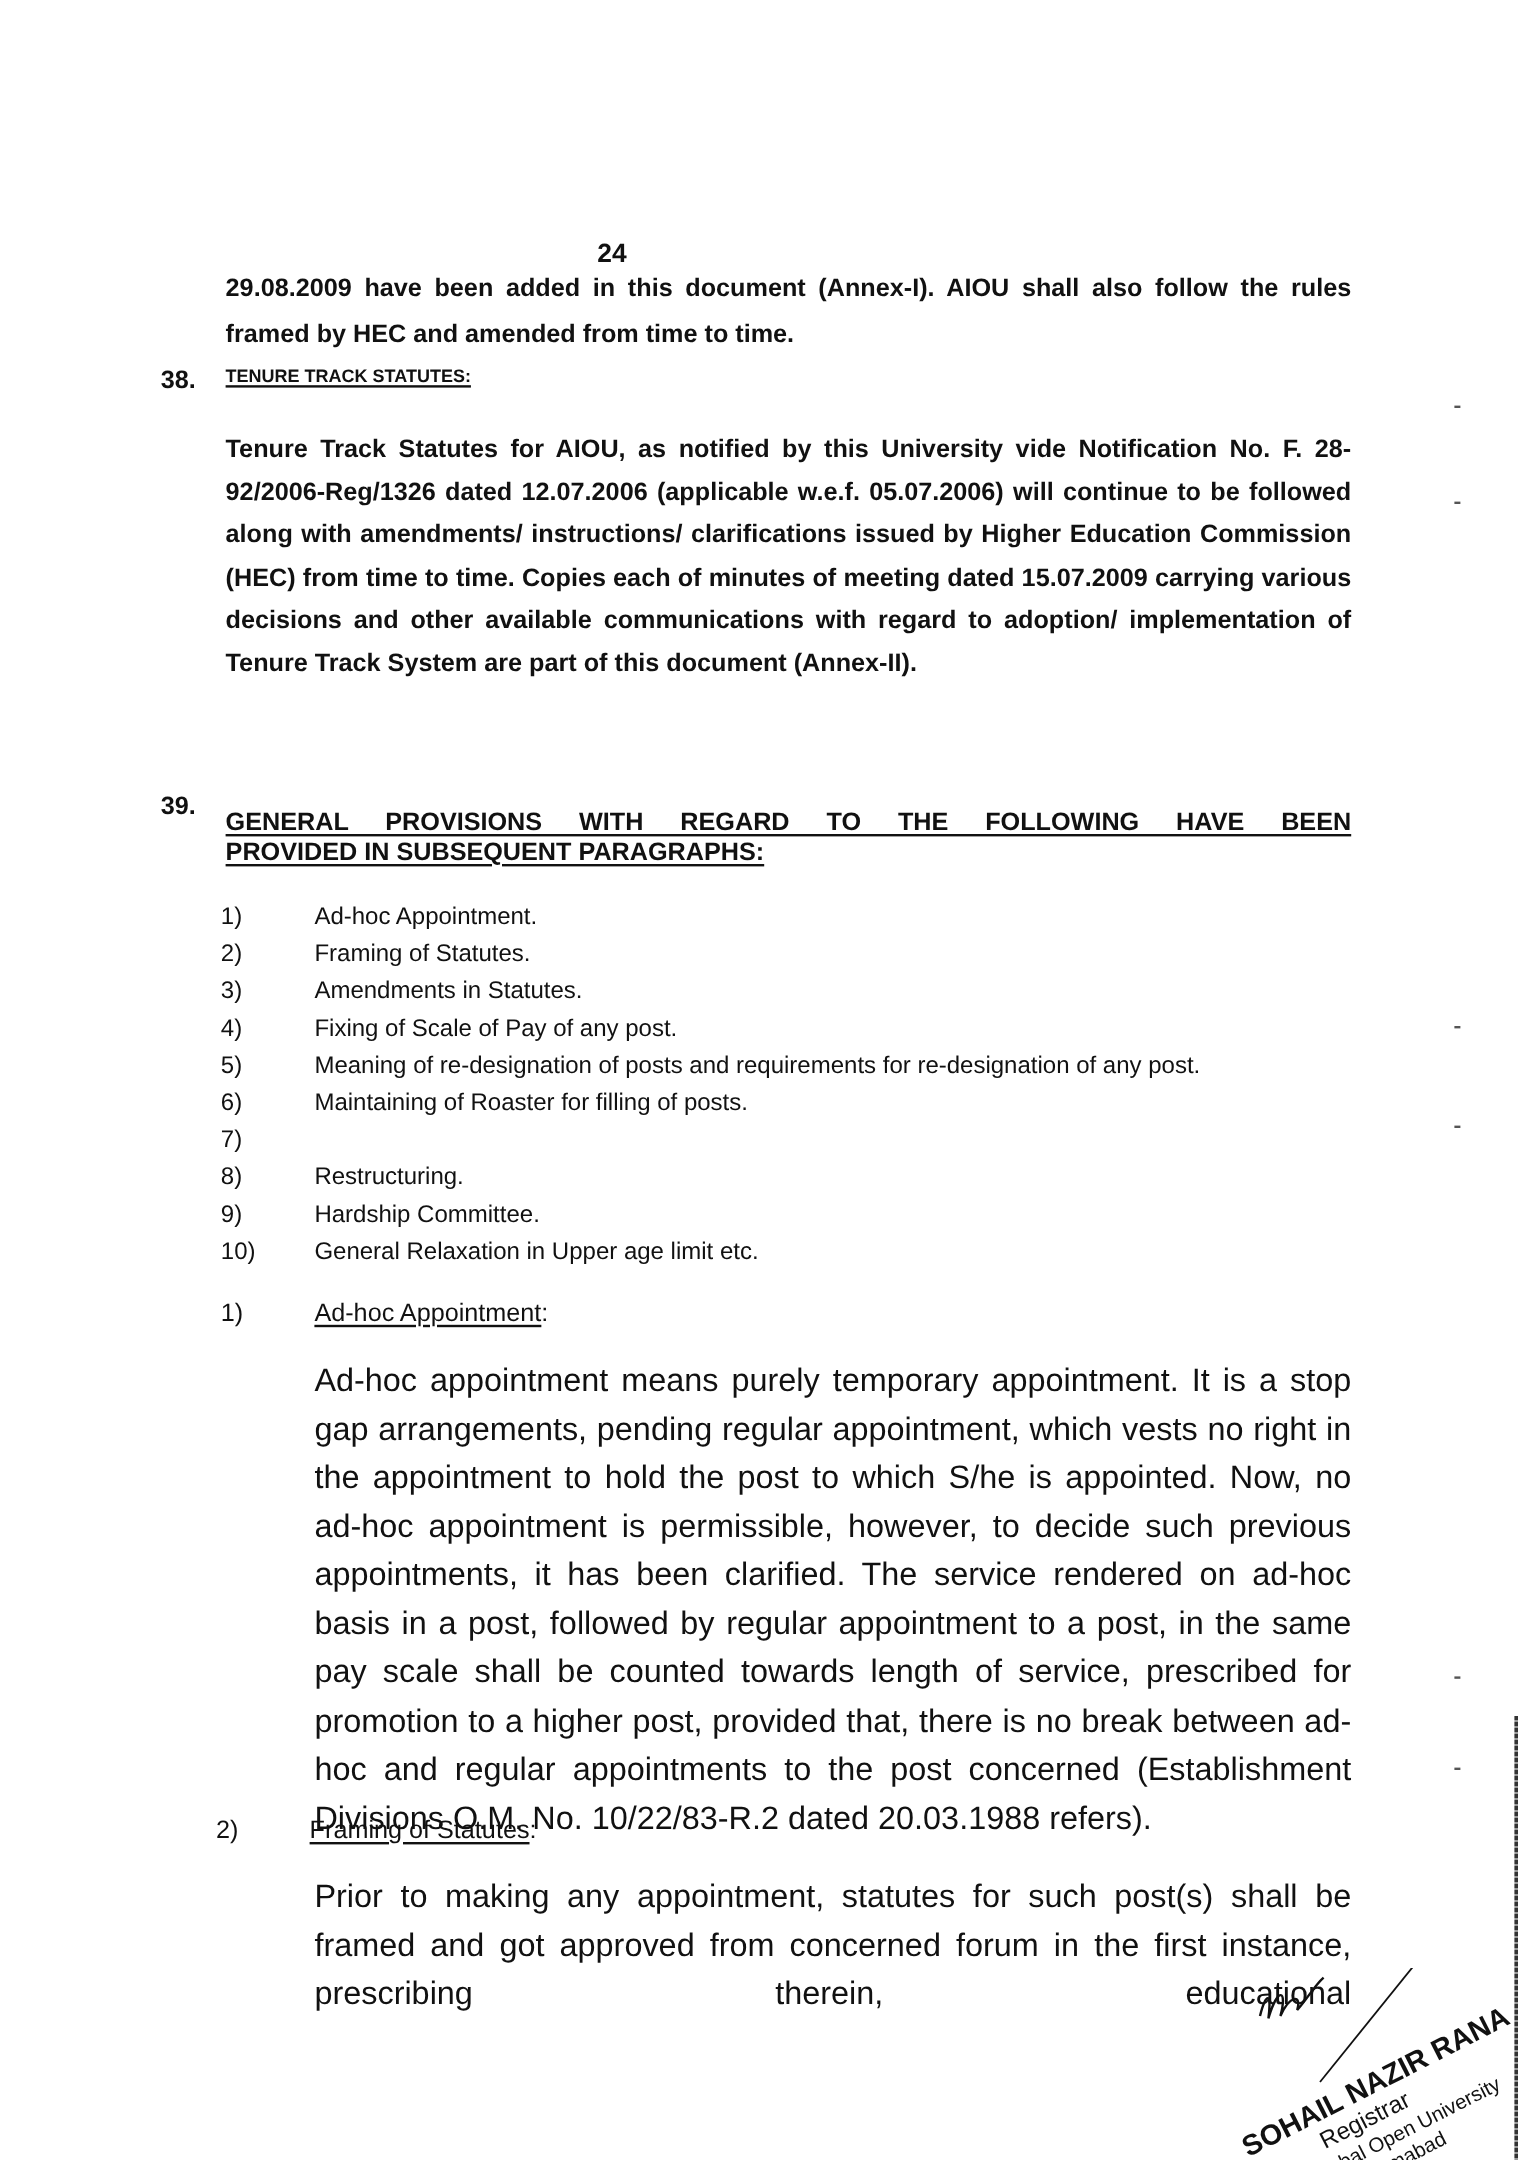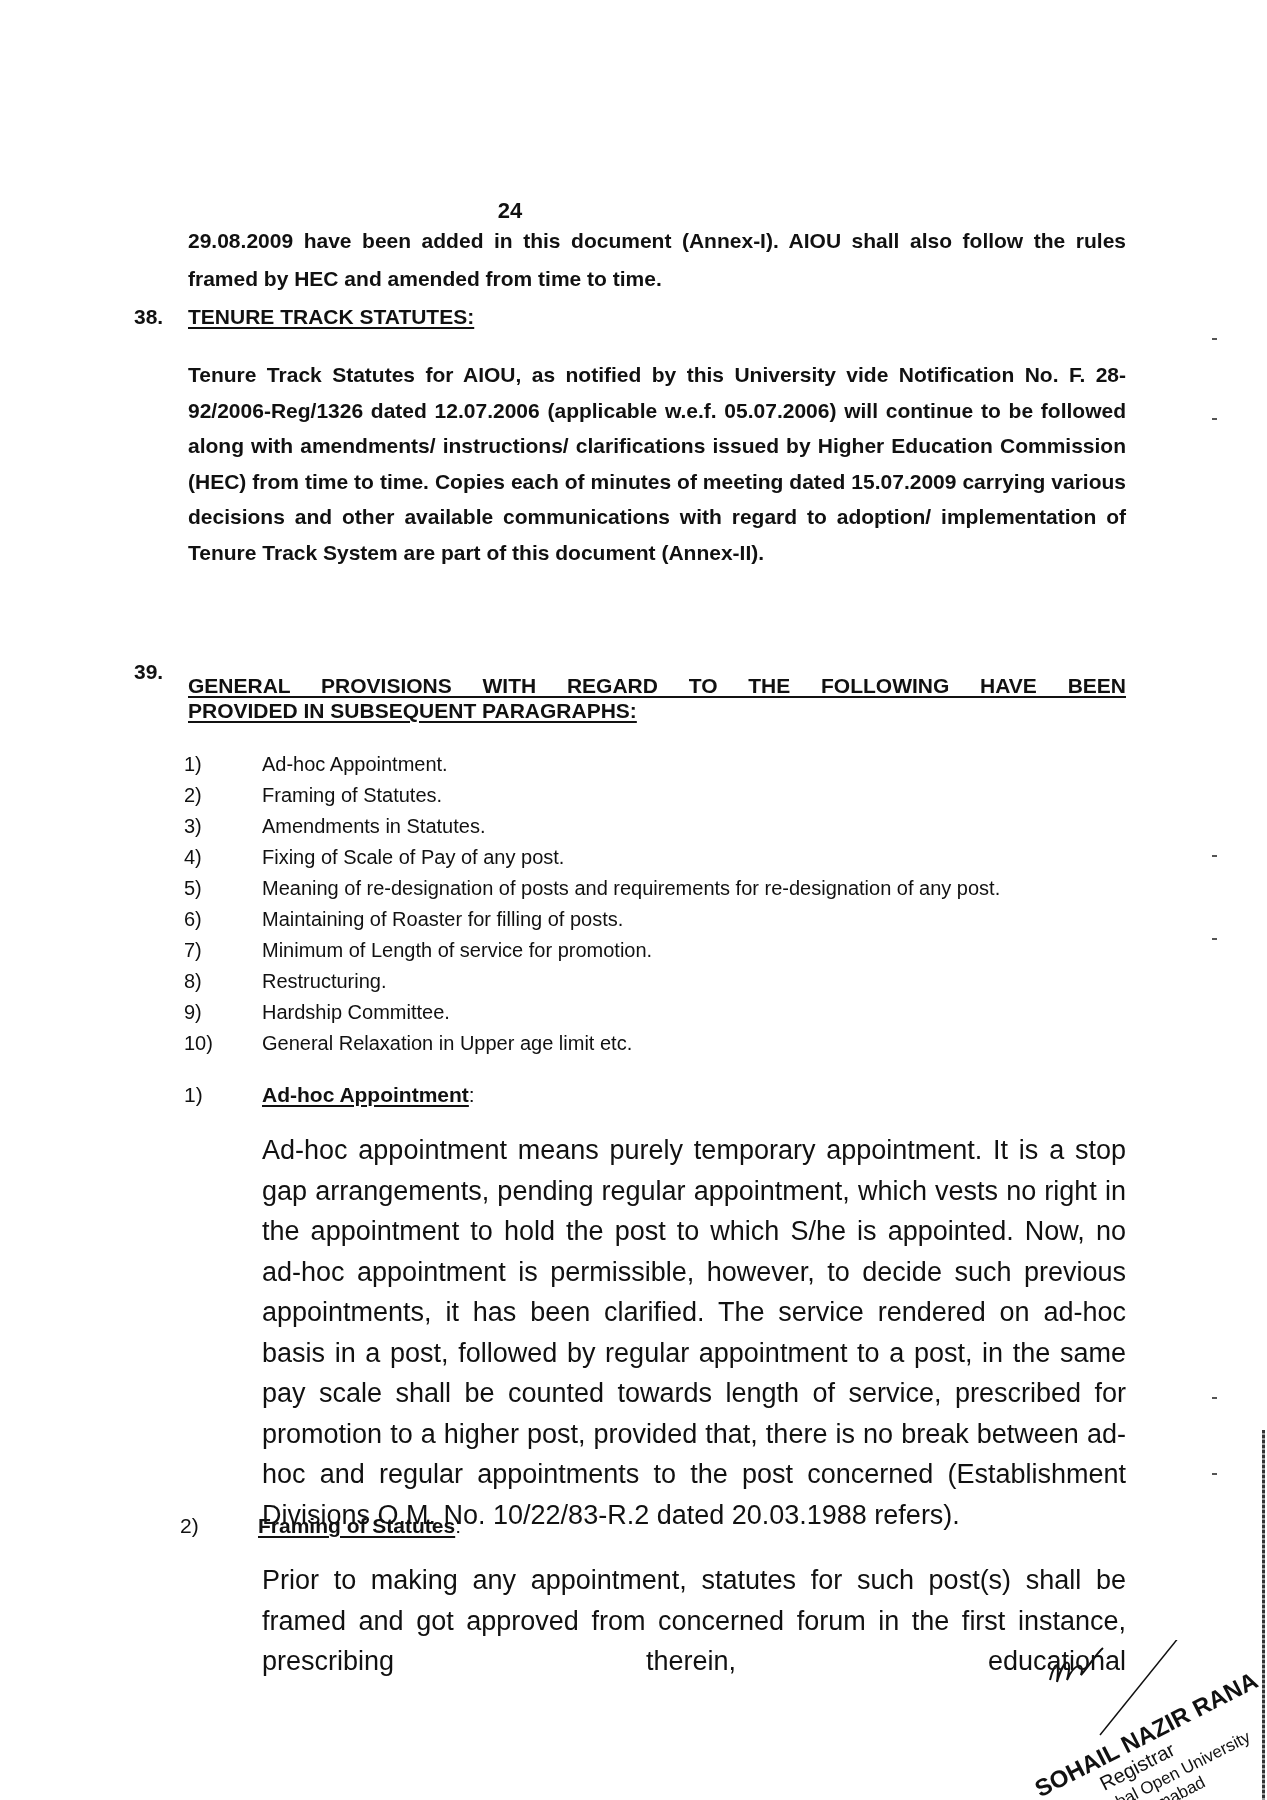--- a/index.html
+++ b/index.html
@@ -4,29 +4,29 @@
 <style>
   html, body { margin: 0; padding: 0; background: #ffffff; }
   body {
     width: 1267px; height: 1800px; position: relative; overflow: hidden;
     font-family: "Liberation Sans", sans-serif; color: #111;
   }
   .abs { position: absolute; }
   .page-number { left: 0; width: 1020px; top: 198px; text-align: center; font-weight: bold; font-size: 22px; }
   .para { left: 188px; width: 938px; font-size: 21px; line-height: 38px; text-align: justify; font-weight: bold; }
   .sec-num { font-weight: bold; font-size: 21px; }
-  .sec-title { font-weight: bold; font-size: 21px; text-decoration: underline; text-decoration-thickness: 2px; text-underline-offset: 3px; }
+  .sec-title { font-weight: bold; font-size: 15px; text-decoration: underline; text-decoration-thickness: 2px; text-underline-offset: 3px; }
   .sec39 { left: 188px; width: 938px; font-size: 21px; line-height: 40px; text-align: justify; text-align-last: justify; margin-top: 11px; }
   .sec39-2 { left: 188px; font-size: 21px; font-weight: bold; text-decoration: underline; text-decoration-thickness: 2px; text-underline-offset: 3px; }
   .list { left: 184px; top: 753px; font-size: 20px; }
   .list-item { height: 31px; display: flex; }
   .list-num { width: 78px; }
   .sub-head { font-size: 21px; display: flex; }
   .sub-num { width: 78px; }
-  .sub-title { font-weight: bold; text-decoration: underline; text-decoration-thickness: 2px; text-underline-offset: 3px; }
+  .sub-title { font-weight: normal; text-decoration: underline; text-decoration-thickness: 2px; text-underline-offset: 3px; }
   .sub-body { left: 262px; width: 864px; font-size: 27px; line-height: 40.5px; text-align: justify; }
   .mark { width: 5px; height: 2px; background: #555; }
   .stamp { left: 995px; top: 1640px; width: 272px; height: 160px; }
   .edge { left: 1262px; top: 1430px; width: 3px; height: 370px; background: repeating-linear-gradient(#333 0 3px, #999 3px 5px); }
 </style>
 </head>
 <body>
 
 <div class="abs page-number">24</div>
 
@@ -65,21 +65,20 @@
   <div class="list-item">
       <span class="list-num">5)</span>
       <span>Meaning of re-designation of posts and requirements for re-designation of any post.</span>
     </div>
   <div class="list-item">
       <span class="list-num">6)</span>
       <span>Maintaining of Roaster for filling of posts.</span>
     </div>
   <div class="list-item">
       <span class="list-num">7)</span>
-      <span>Minimum of Length of service for promotion.</span>
     </div>
   <div class="list-item">
       <span class="list-num">8)</span>
       <span>Restructuring.</span>
     </div>
   <div class="list-item">
       <span class="list-num">9)</span>
       <span>Hardship Committee.</span>
     </div>
   <div class="list-item">

